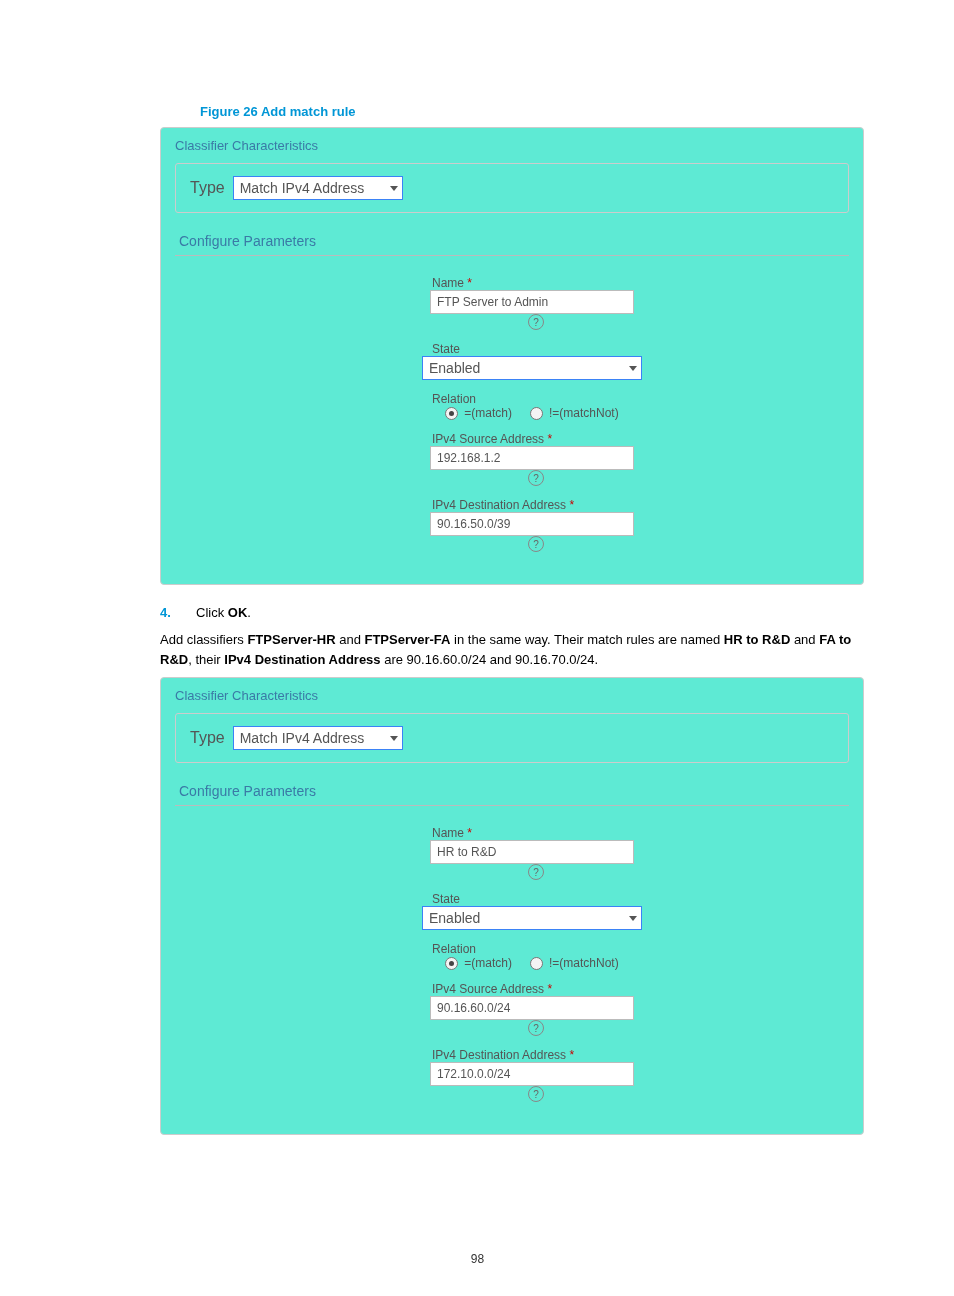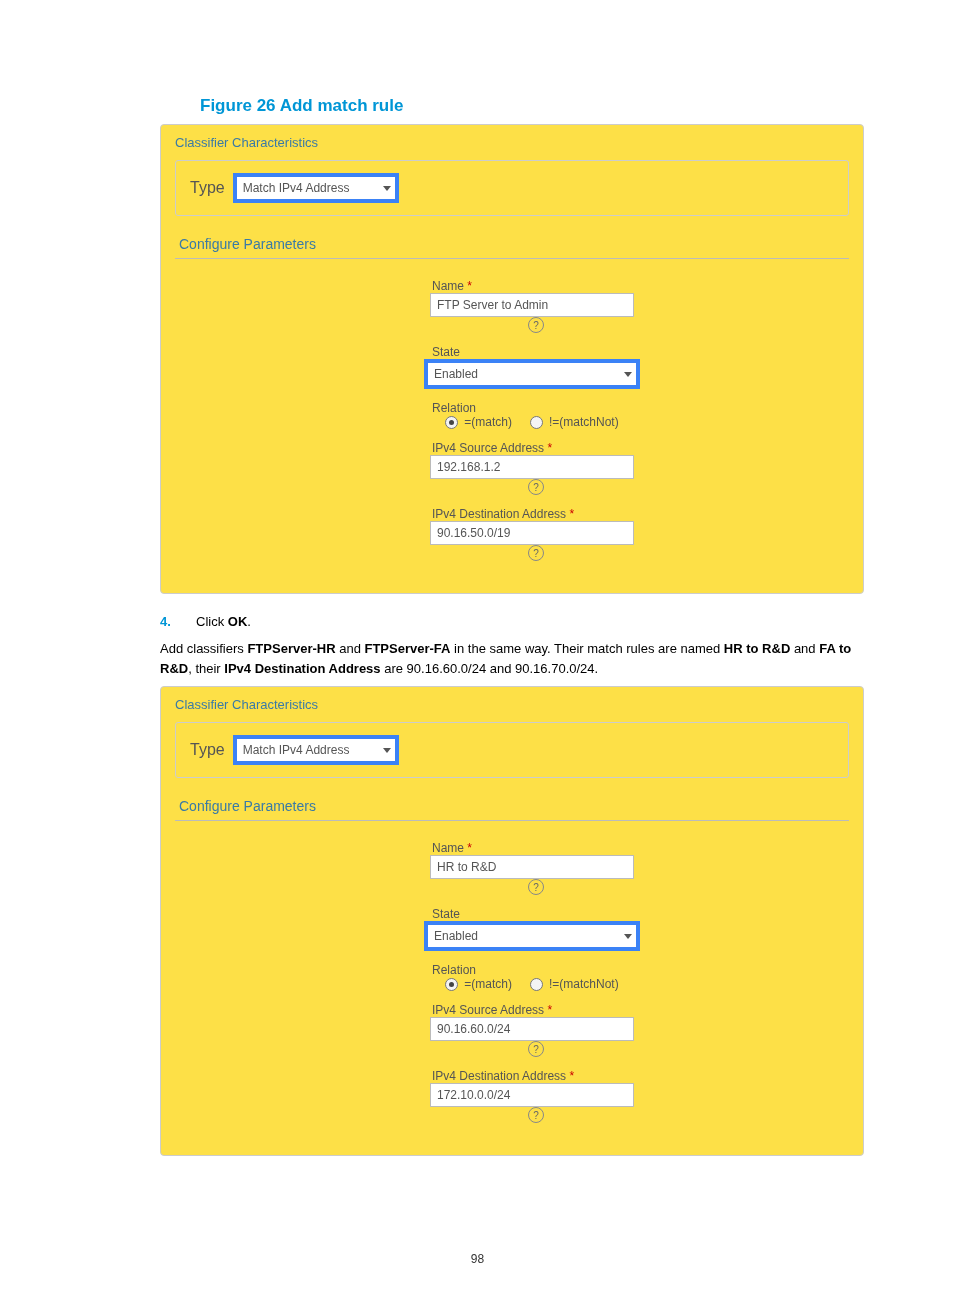--- a/index.html
+++ b/index.html
@@ -13,54 +13,54 @@
     width: 954px;
     min-height: 1296px;
     margin: 0 auto;
     position: relative;
     padding: 90px 90px 40px 160px;
     box-sizing: border-box;
   }
   .figure-title {
     color: #0096d6;
     font-weight: bold;
-    font-size: 17px;
-    margin: 6px 0 8px 40px;
+    font-size: 13px;
+    margin: 14px 0 8px 40px;
   }
   .panel {
     border: 1px solid #ccc;
     border-radius: 4px;
     padding: 10px 14px 20px 14px;
     margin: 0 0 20px 0;
-    background: #fde047;
+    background: #5eead4;
   }
   .panel-title {
     color: #3a7aa6;
     font-size: 13px;
     margin: 0 0 10px 0;
   }
   .type-row {
     border: 1px solid #ccc;
     border-radius: 3px;
     padding: 12px 14px;
     margin: 10px 0 20px 0;
     display: flex;
     align-items: center;
   }
   .type-label {
     font-size: 16px;
     color: #555;
     margin-right: 8px;
   }
   .select-box {
-    border: 4px solid #3b82f6;
+    border: 1px solid #3b82f6;
     height: 22px;
     line-height: 22px;
-    padding: 0 12px 0 6px;
-    font-size: 12px;
+    padding: 0 22px 0 6px;
+    font-size: 14px;
     color: #555;
     position: relative;
     background: #fff;
     min-width: 140px;
     display: inline-block;
   }
   .select-box .caret {
     position: absolute;
     right: 4px;
     top: 50%;
@@ -226,21 +226,21 @@
         <span>IPv4 Source Address</span> <span class="req">*</span>
       </div>
       <div class="text-input">192.168.1.2</div>
       <span class="help-icon">?</span>
     </div>
 
     <div class="form-row">
       <div class="form-label">
         <span>IPv4 Destination Address</span> <span class="req">*</span>
       </div>
-      <div class="text-input">90.16.50.0/19</div>
+      <div class="text-input">90.16.50.0/39</div>
       <span class="help-icon">?</span>
     </div>
   </div>
 
   <div class="step-line">
     <span class="step-num">4.</span>
     <span>
       <span>Click </span><b>OK</b><span>.</span>
     </span>
   </div>

